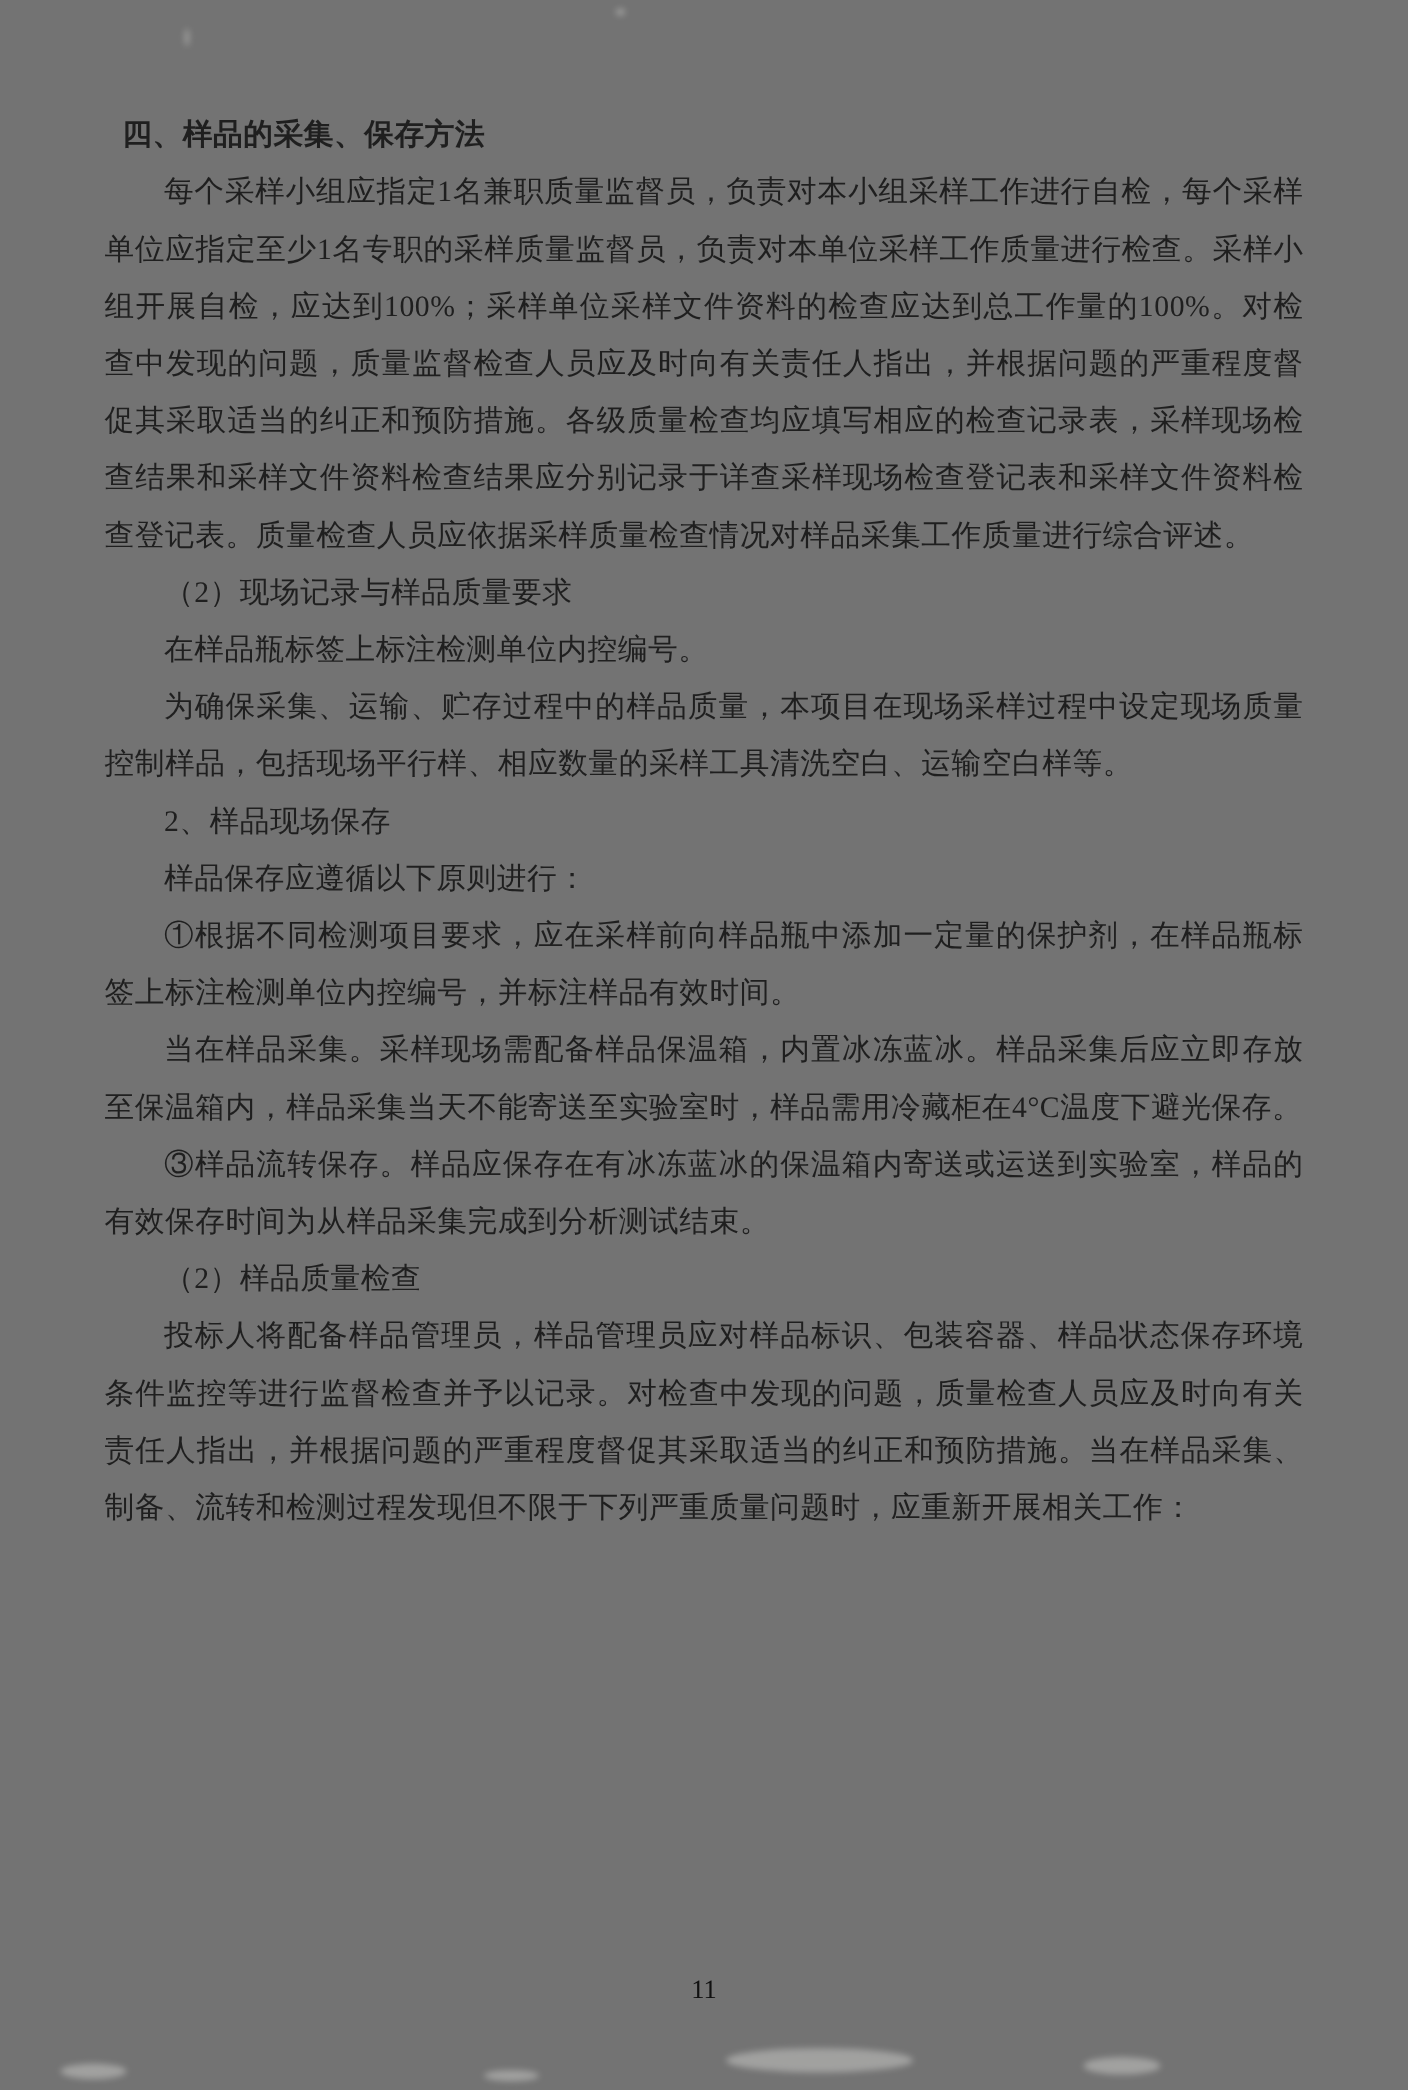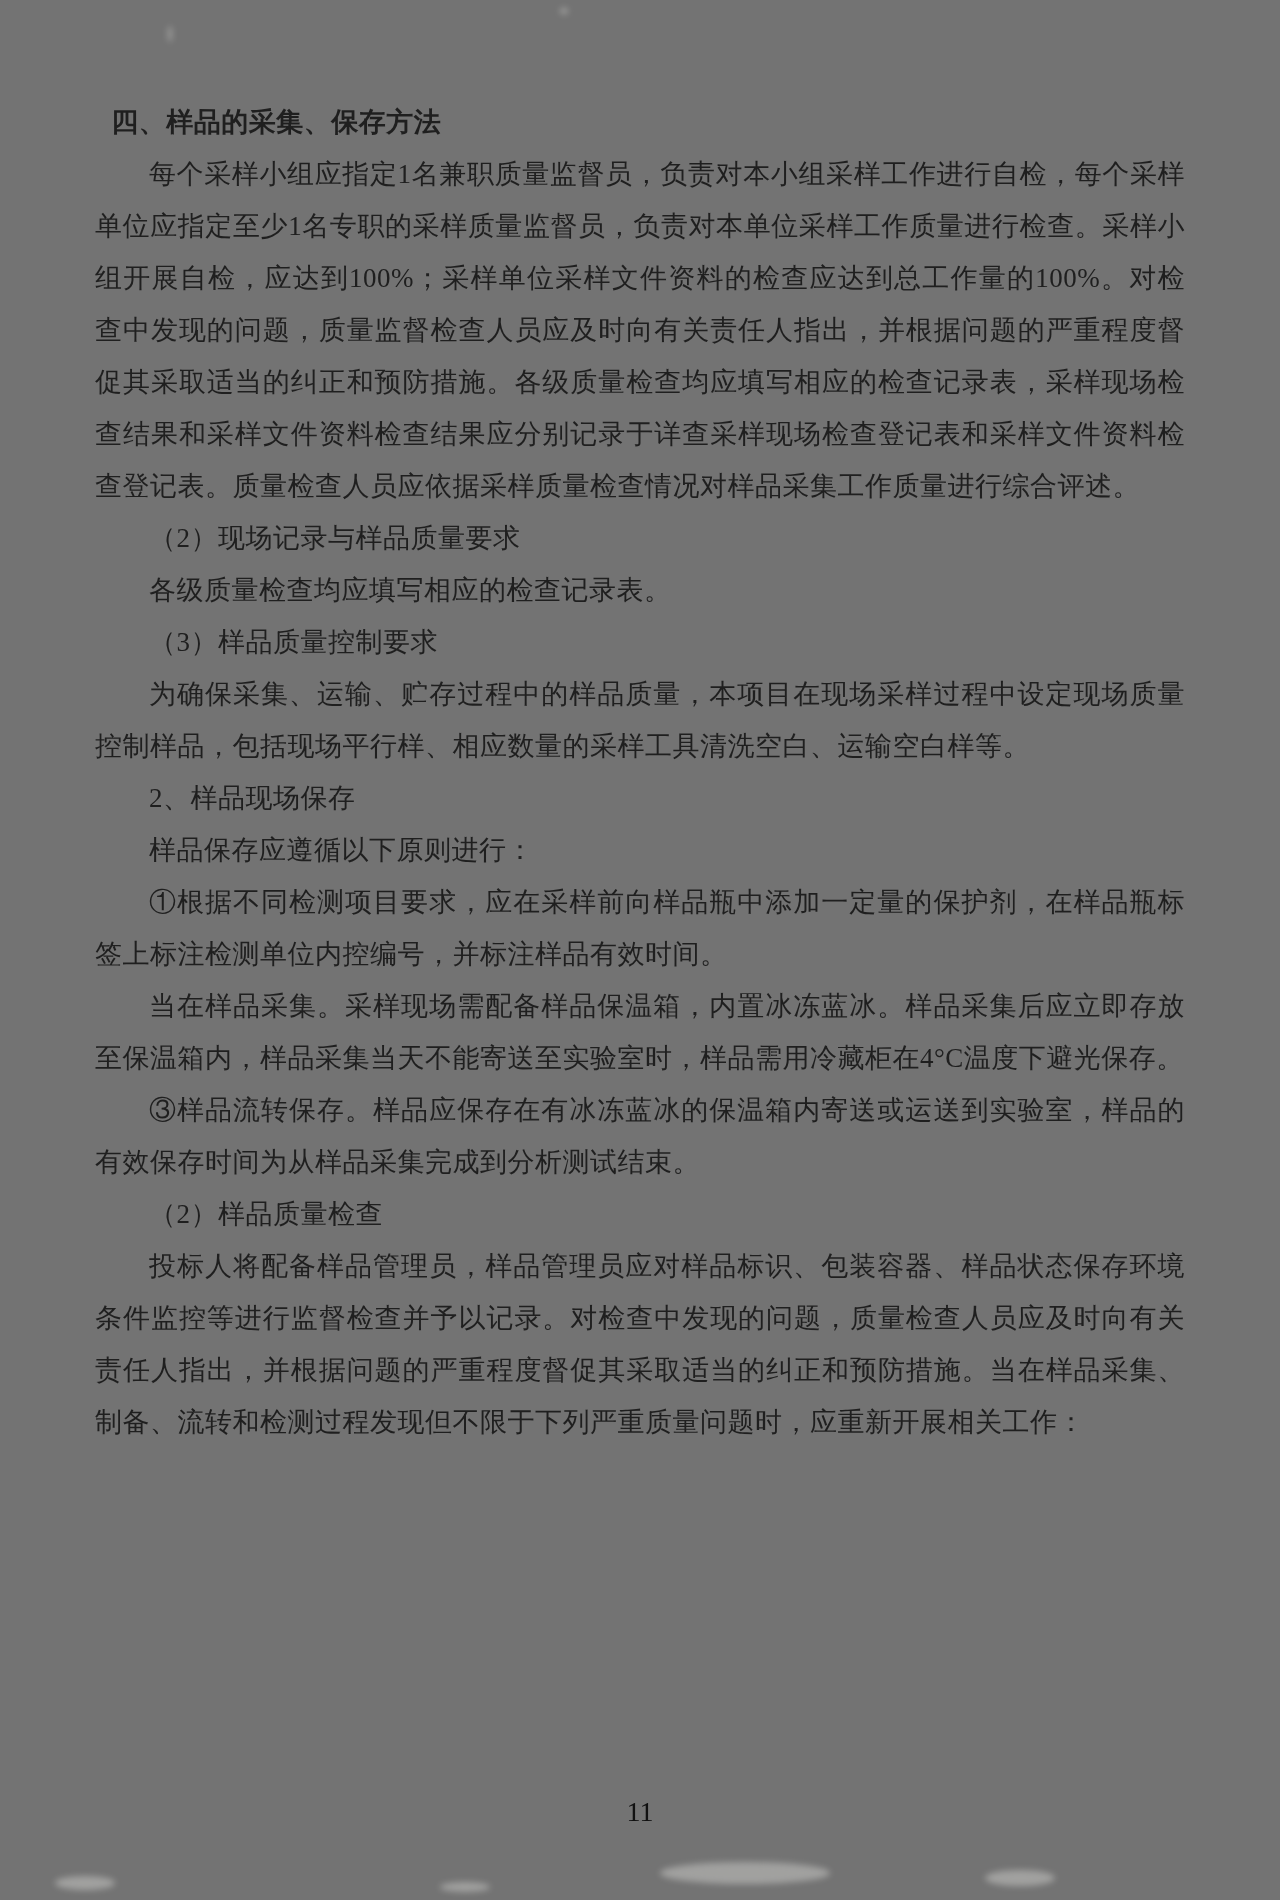--- a/index.html
+++ b/index.html
@@ -42,21 +42,21 @@
   .block.p {
     text-indent: 2em;
     text-align: justify;
   }
   .page-number {
     position: absolute;
     top: 1796px;
     left: 0;
     width: 100%;
     text-align: center;
-    font-size: 28px;
+    font-size: 24px;
     color: #111;
   }
   
   .artifact {
     position: absolute;
     background: #d9d9d6;
     opacity: 0.45;
     border-radius: 50%;
     filter: blur(3px);
   }
@@ -71,22 +71,21 @@
 <body>
 
 <div class="page">
   <div class="artifact a1"></div>
   <div class="artifact a2"></div>
 
   <main class="doc-body">
       <div class="block h1">四、样品的采集、保存方法</div>
       <div class="block p">每个采样小组应指定1名兼职质量监督员，负责对本小组采样工作进行自检，每个采样单位应指定至少1名专职的采样质量监督员，负责对本单位采样工作质量进行检查。采样小组开展自检，应达到100%；采样单位采样文件资料的检查应达到总工作量的100%。对检查中发现的问题，质量监督检查人员应及时向有关责任人指出，并根据问题的严重程度督促其采取适当的纠正和预防措施。各级质量检查均应填写相应的检查记录表，采样现场检查结果和采样文件资料检查结果应分别记录于详查采样现场检查登记表和采样文件资料检查登记表。质量检查人员应依据采样质量检查情况对样品采集工作质量进行综合评述。</div>
       <div class="block h3">（2）现场记录与样品质量要求</div>
-      <div class="block p">各级质量检查均应填写相应的检查记录表。</div>
-      <div class="block h3">（3）样品质量控制要求</div>
+      <div class="block p">在样品瓶标签上标注检测单位内控编号。</div>
       <div class="block p">为确保采集、运输、贮存过程中的样品质量，本项目在现场采样过程中设定现场质量控制样品，包括现场平行样、相应数量的采样工具清洗空白、运输空白样等。</div>
       <div class="block h2">2、样品现场保存</div>
       <div class="block p">样品保存应遵循以下原则进行：</div>
       <div class="block p">①根据不同检测项目要求，应在采样前向样品瓶中添加一定量的保护剂，在样品瓶标签上标注检测单位内控编号，并标注样品有效时间。</div>
       <div class="block p">当在样品采集。采样现场需配备样品保温箱，内置冰冻蓝冰。样品采集后应立即存放至保温箱内，样品采集当天不能寄送至实验室时，样品需用冷藏柜在4°C温度下避光保存。</div>
       <div class="block p">③样品流转保存。样品应保存在有冰冻蓝冰的保温箱内寄送或运送到实验室，样品的有效保存时间为从样品采集完成到分析测试结束。</div>
       <div class="block h3">（2）样品质量检查</div>
       <div class="block p">投标人将配备样品管理员，样品管理员应对样品标识、包装容器、样品状态保存环境条件监控等进行监督检查并予以记录。对检查中发现的问题，质量检查人员应及时向有关责任人指出，并根据问题的严重程度督促其采取适当的纠正和预防措施。当在样品采集、制备、流转和检测过程发现但不限于下列严重质量问题时，应重新开展相关工作：</div>
     </main>
 

